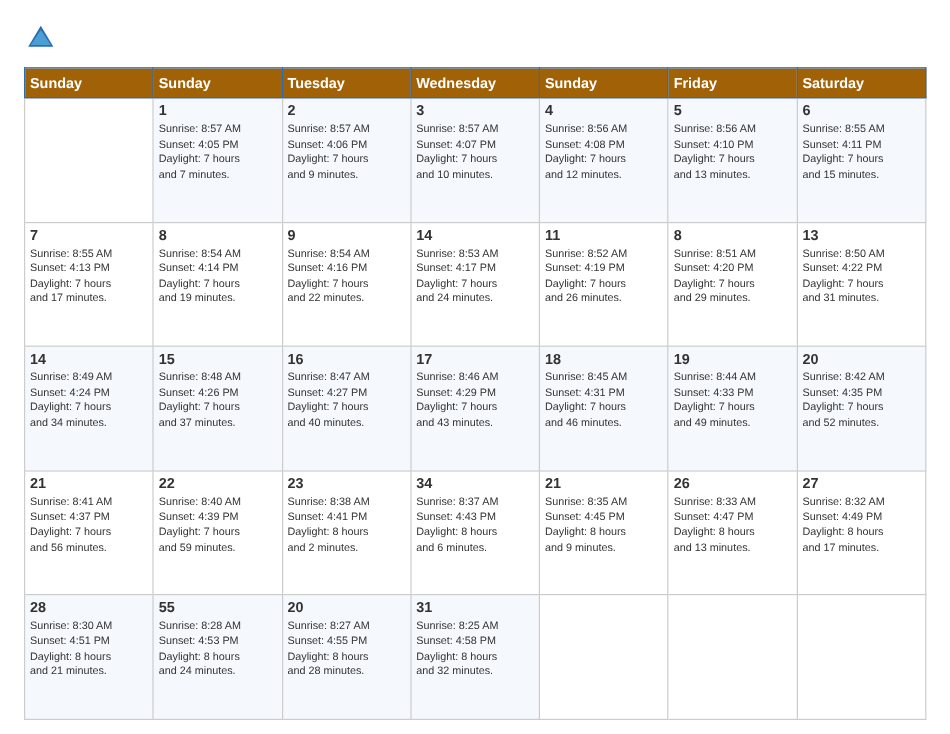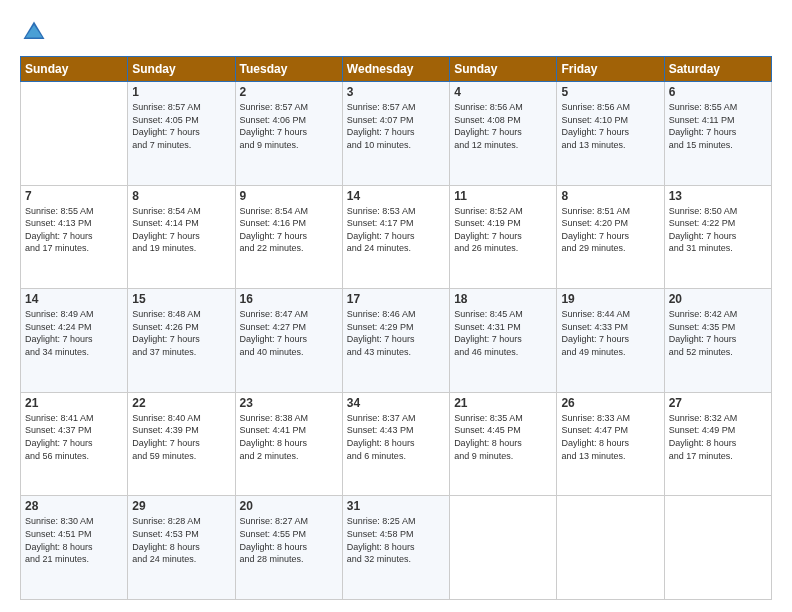--- a/index.html
+++ b/index.html
@@ -256,21 +256,21 @@
             <span class="day-number">27</span>
             <div class="day-info">Sunrise: 8:32 AM<br>Sunset: 4:49 PM<br>Daylight: 8 hours<br>and 17 minutes.</div>
           </td>
         </tr>
         <tr>
           <td>
             <span class="day-number">28</span>
             <div class="day-info">Sunrise: 8:30 AM<br>Sunset: 4:51 PM<br>Daylight: 8 hours<br>and 21 minutes.</div>
           </td>
           <td>
-            <span class="day-number">29</span>
+            <span class="day-number">55</span>
             <div class="day-info">Sunrise: 8:28 AM<br>Sunset: 4:53 PM<br>Daylight: 8 hours<br>and 24 minutes.</div>
           </td>
           <td>
             <span class="day-number">20</span>
             <div class="day-info">Sunrise: 8:27 AM<br>Sunset: 4:55 PM<br>Daylight: 8 hours<br>and 28 minutes.</div>
           </td>
           <td>
             <span class="day-number">31</span>
             <div class="day-info">Sunrise: 8:25 AM<br>Sunset: 4:58 PM<br>Daylight: 8 hours<br>and 32 minutes.</div>
           </td>

